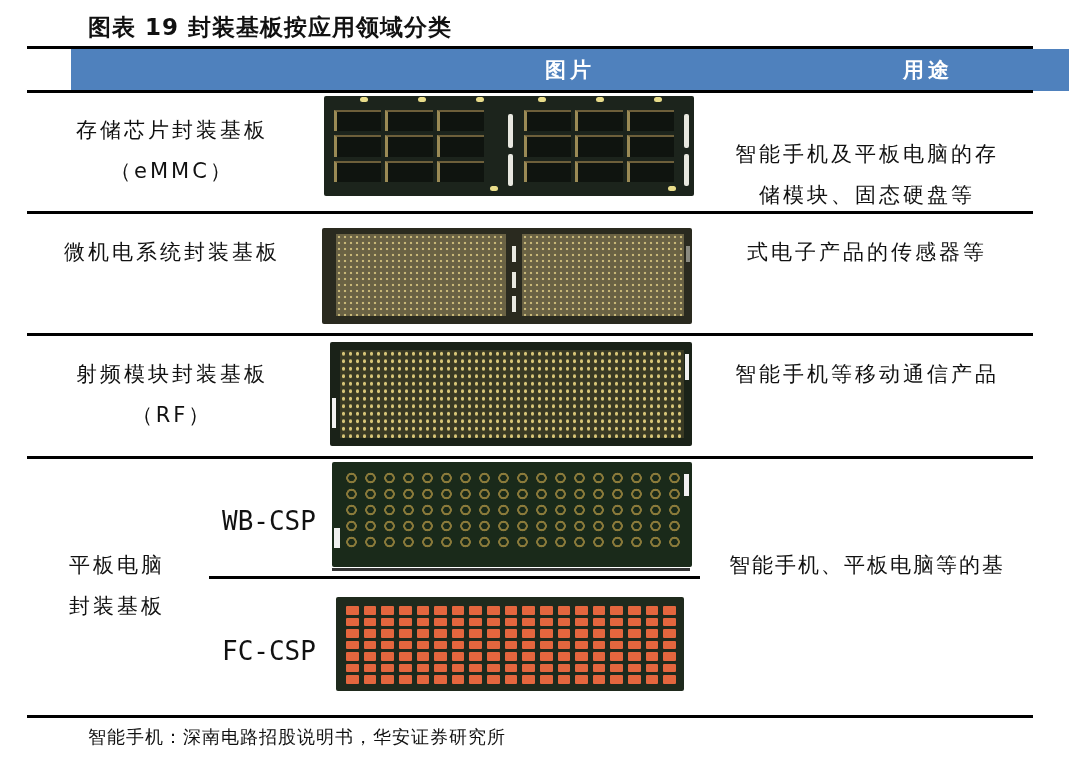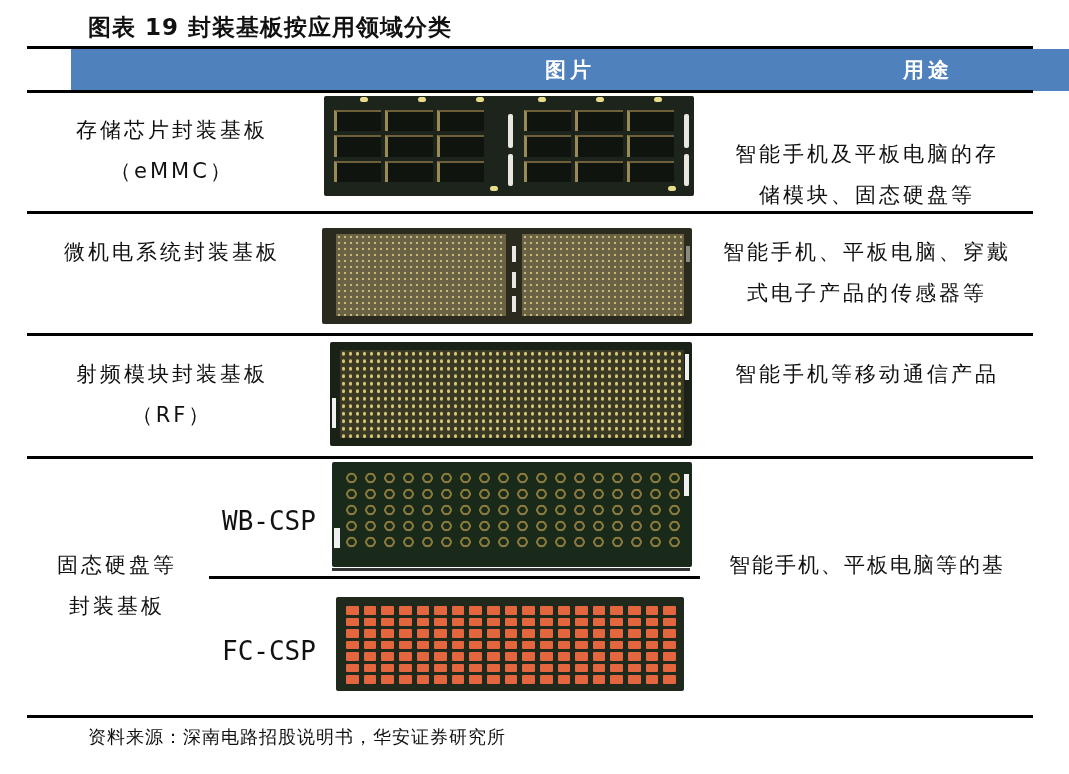--- a/index.html
+++ b/index.html
@@ -116,21 +116,20 @@
   </div>
   <div class="board mems">
     <div class="grid" style="left:14px; width:170px;"></div>
     <div class="slot" style="left:190px; top:18px;"></div>
     <div class="slot" style="left:190px; top:44px;"></div>
     <div class="slot" style="left:190px; top:68px;"></div>
     <div class="grid" style="left:200px; width:162px;"></div>
     <div class="slot" style="left:364px; top:18px; background:#8a8a80;"></div>
   </div>
   <div class="cell-text" style="left:708px; top:232px; width:318px;">
-    <div>智能手机、平板电脑、穿戴</div>
     <div>式电子产品的传感器等</div>
   </div>
 </div>
 <div class="hline" style="left:27px; top:333px; width:1006px;"></div>
 
 <div>
   <div class="cell-text" style="left:27px; top:354px; width:290px;">
     <div>射频模块封装基板</div>
     <div style="font-family:'DejaVu Sans','Liberation Sans',sans-serif;">（RF）</div>
   </div>
@@ -140,21 +139,21 @@
     <div class="tab" style="left:355px; top:12px; height:26px;"></div>
   </div>
   <div class="cell-text" style="left:708px; top:354px; width:318px;">
     <div>智能手机等移动通信产品</div>
   </div>
 </div>
 <div class="hline" style="left:27px; top:456px; width:1006px;"></div>
 
 <div>
   <div class="cell-text" style="left:27px; top:545px; width:180px;">
-    <div>固态硬盘等</div>
+    <div>平板电脑</div>
     <div>封装基板</div>
   </div>
   <div class="sub-label" style="left:222px; top:506px;">WB-CSP</div>
   <div class="sub-label" style="left:222px; top:636px;">FC-CSP</div>
 
   <div class="board wb">
     <div class="grid"></div>
     <div style="position:absolute; left:2px; top:66px; width:6px; height:20px; background:#f0f0f0;"></div>
     <div style="position:absolute; left:352px; top:12px; width:5px; height:22px; background:#f0f0f0;"></div>
   </div>
@@ -300,13 +299,13 @@
     </div>
   </div>
 
   <div class="cell-text" style="left:708px; top:545px; width:318px;">
     <div style="letter-spacing:2px;">智能手机、平板电脑等的基</div>
   </div>
 </div>
 <div class="hline" style="left:27px; top:715px; width:1006px;"></div>
 
 <div class="abs vgrey"></div>
-<div class="abs source">资料来源：深南电路招股说明书，华安证券研究所</div>
+<div class="abs source">智能手机：深南电路招股说明书，华安证券研究所</div>
 
 </body></html>

